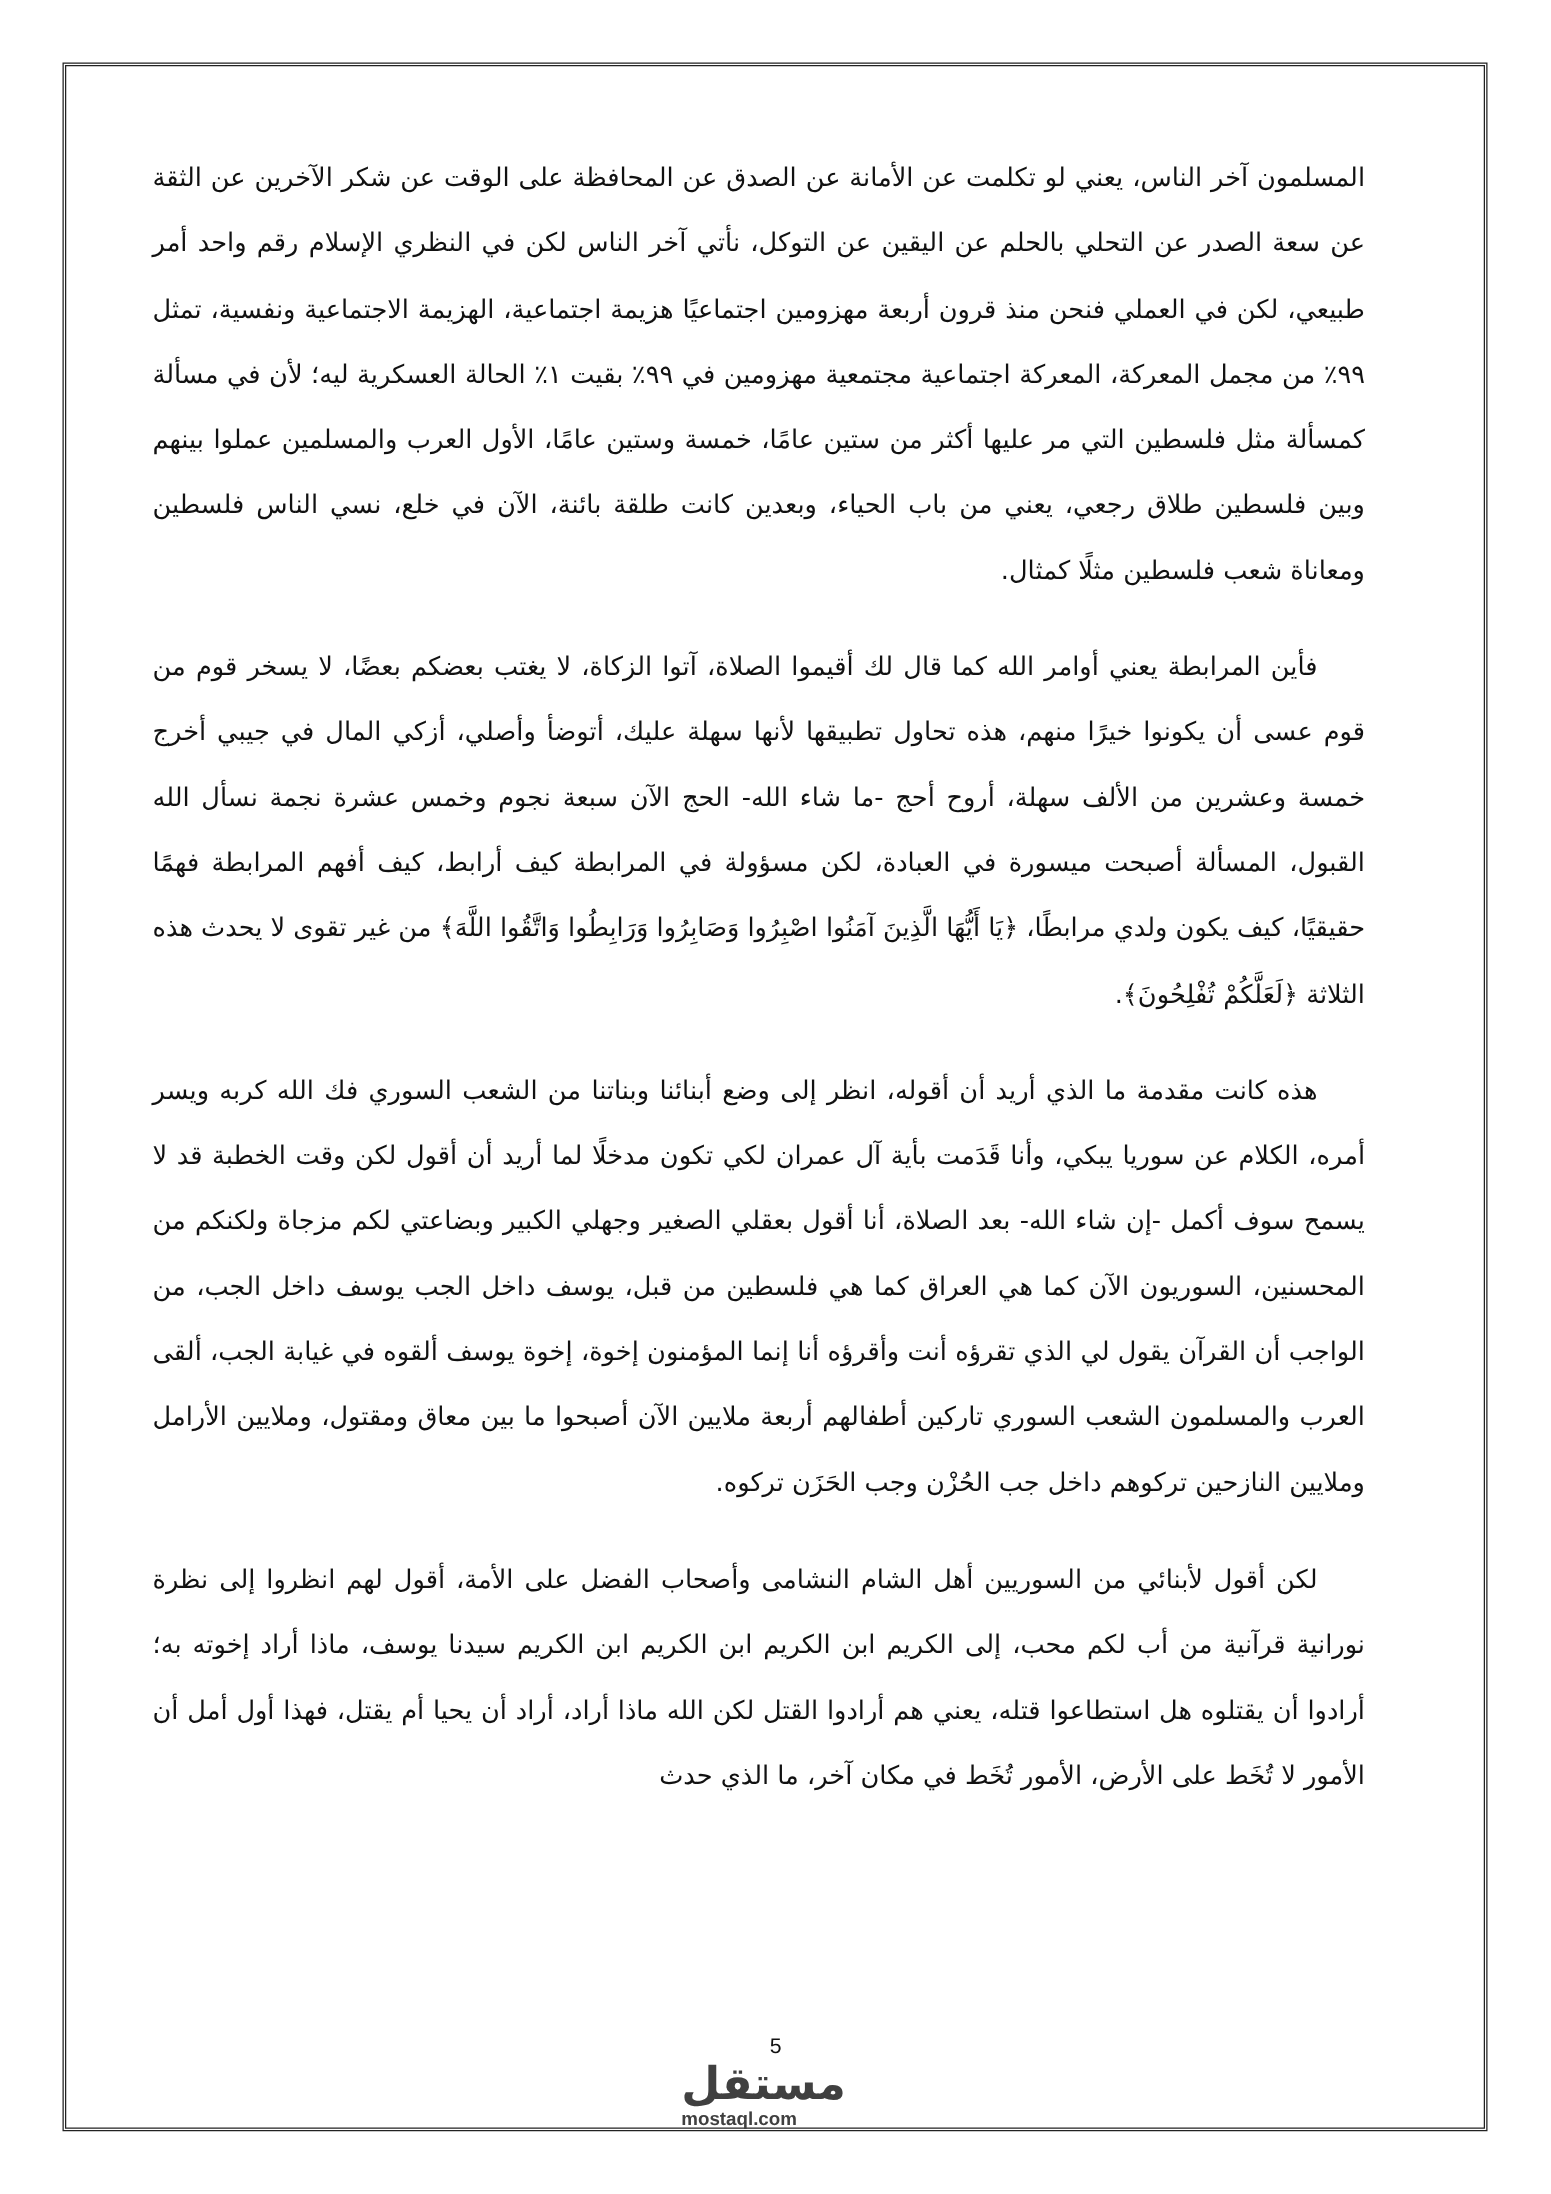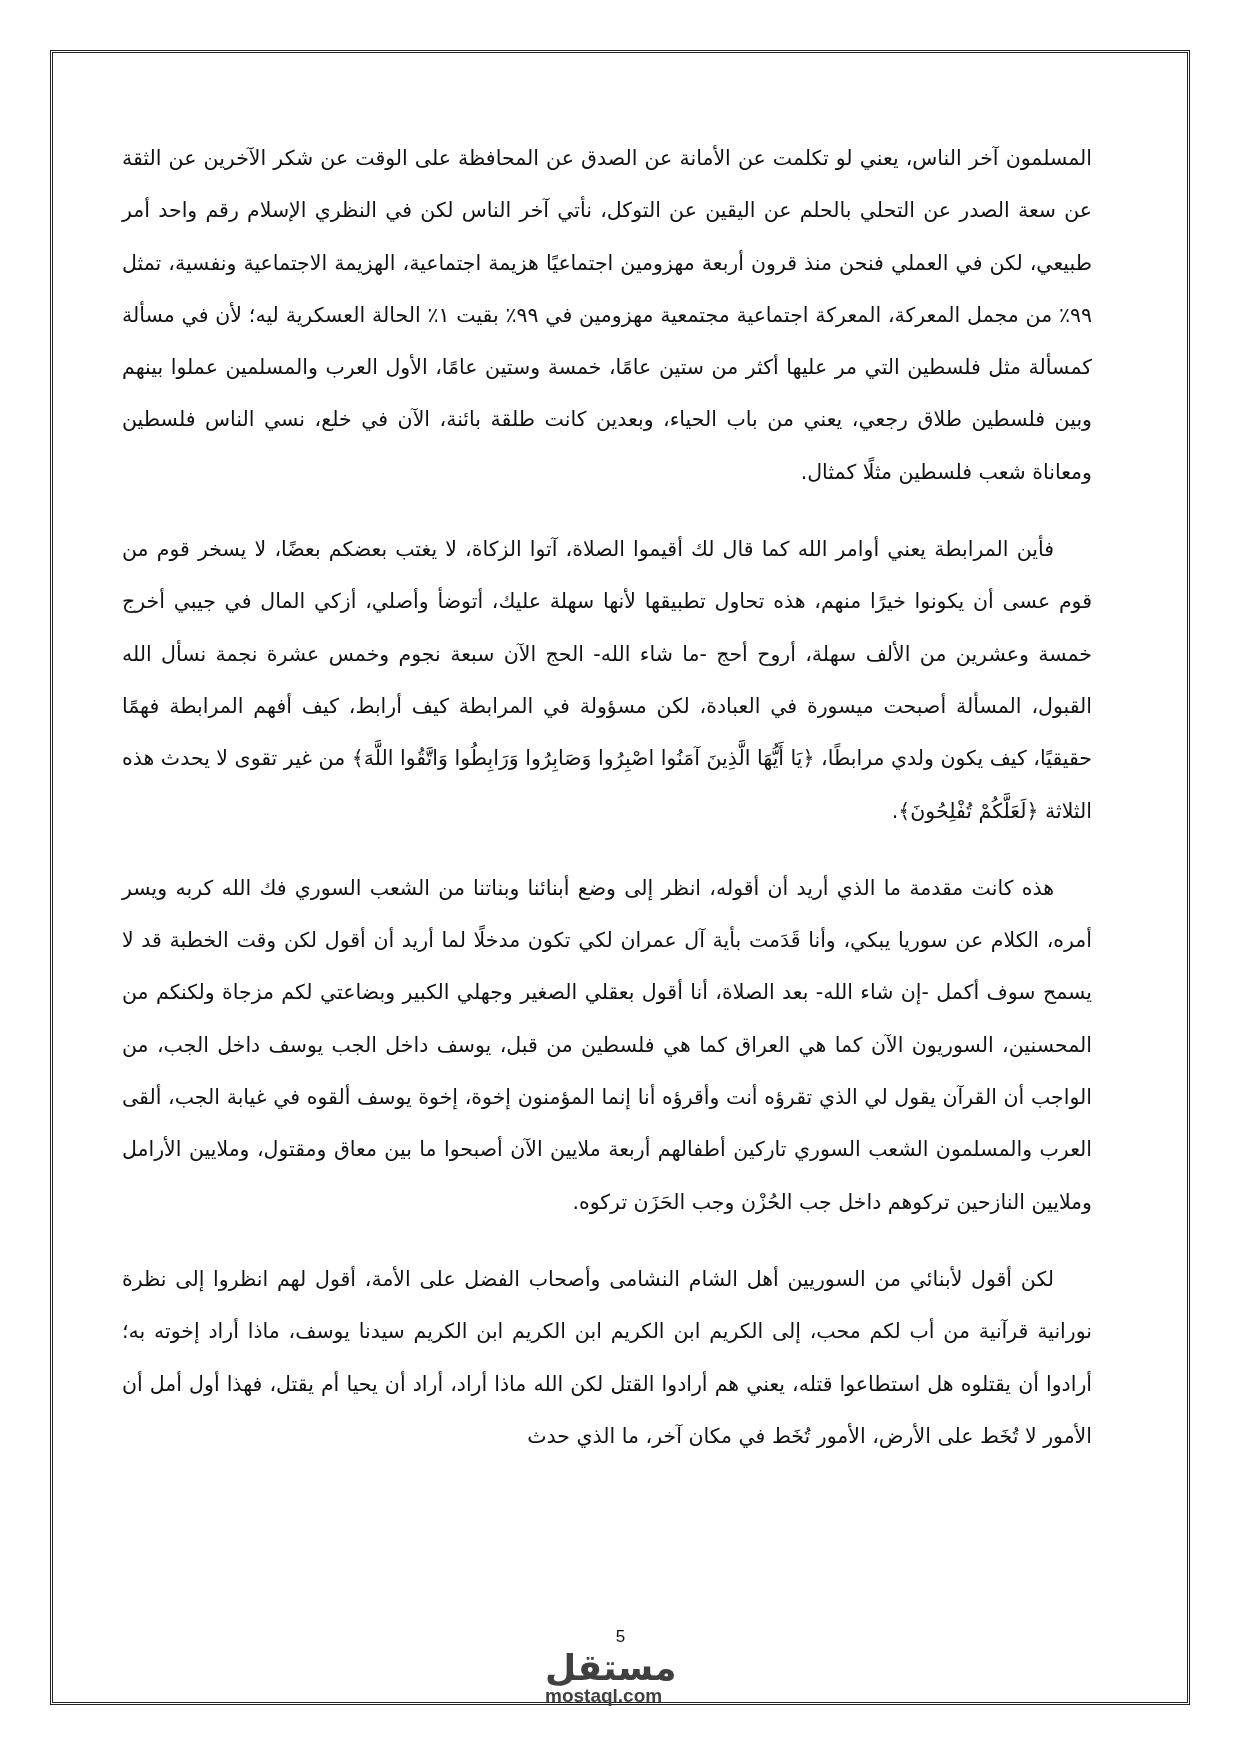--- a/index.html
+++ b/index.html
@@ -20,21 +20,21 @@
       left: 50px;
       top: 50px;
       width: 1140px;
       height: 1655px;
       border: 3px double #222;
       box-sizing: border-box;
     }
     .content {
       position: absolute;
       left: 122px;
-      top: 132px;
+      top: 116px;
       width: 970px;
       direction: rtl;
       text-align: justify;
       text-align-last: right;
     }
     .paragraph {
       margin: 0 0 25px 0;
       font-size: 20.5px;
       line-height: 52.3px;
       text-align: justify;
@@ -67,21 +67,21 @@
     .watermark-ar {
       font-family: "DejaVu Sans", sans-serif;
       font-weight: bold;
       font-size: 36px;
       line-height: 40px;
       direction: rtl;
     }
     .watermark-en {
       font-family: "Liberation Sans", sans-serif;
       font-weight: bold;
-      font-size: 19px;
+      font-size: 15px;
       line-height: 20px;
       margin-top: -2px;
     }
   </style>
 </head>
 <body>
 
 <div class="page-border"></div>
 
 <div class="content">

